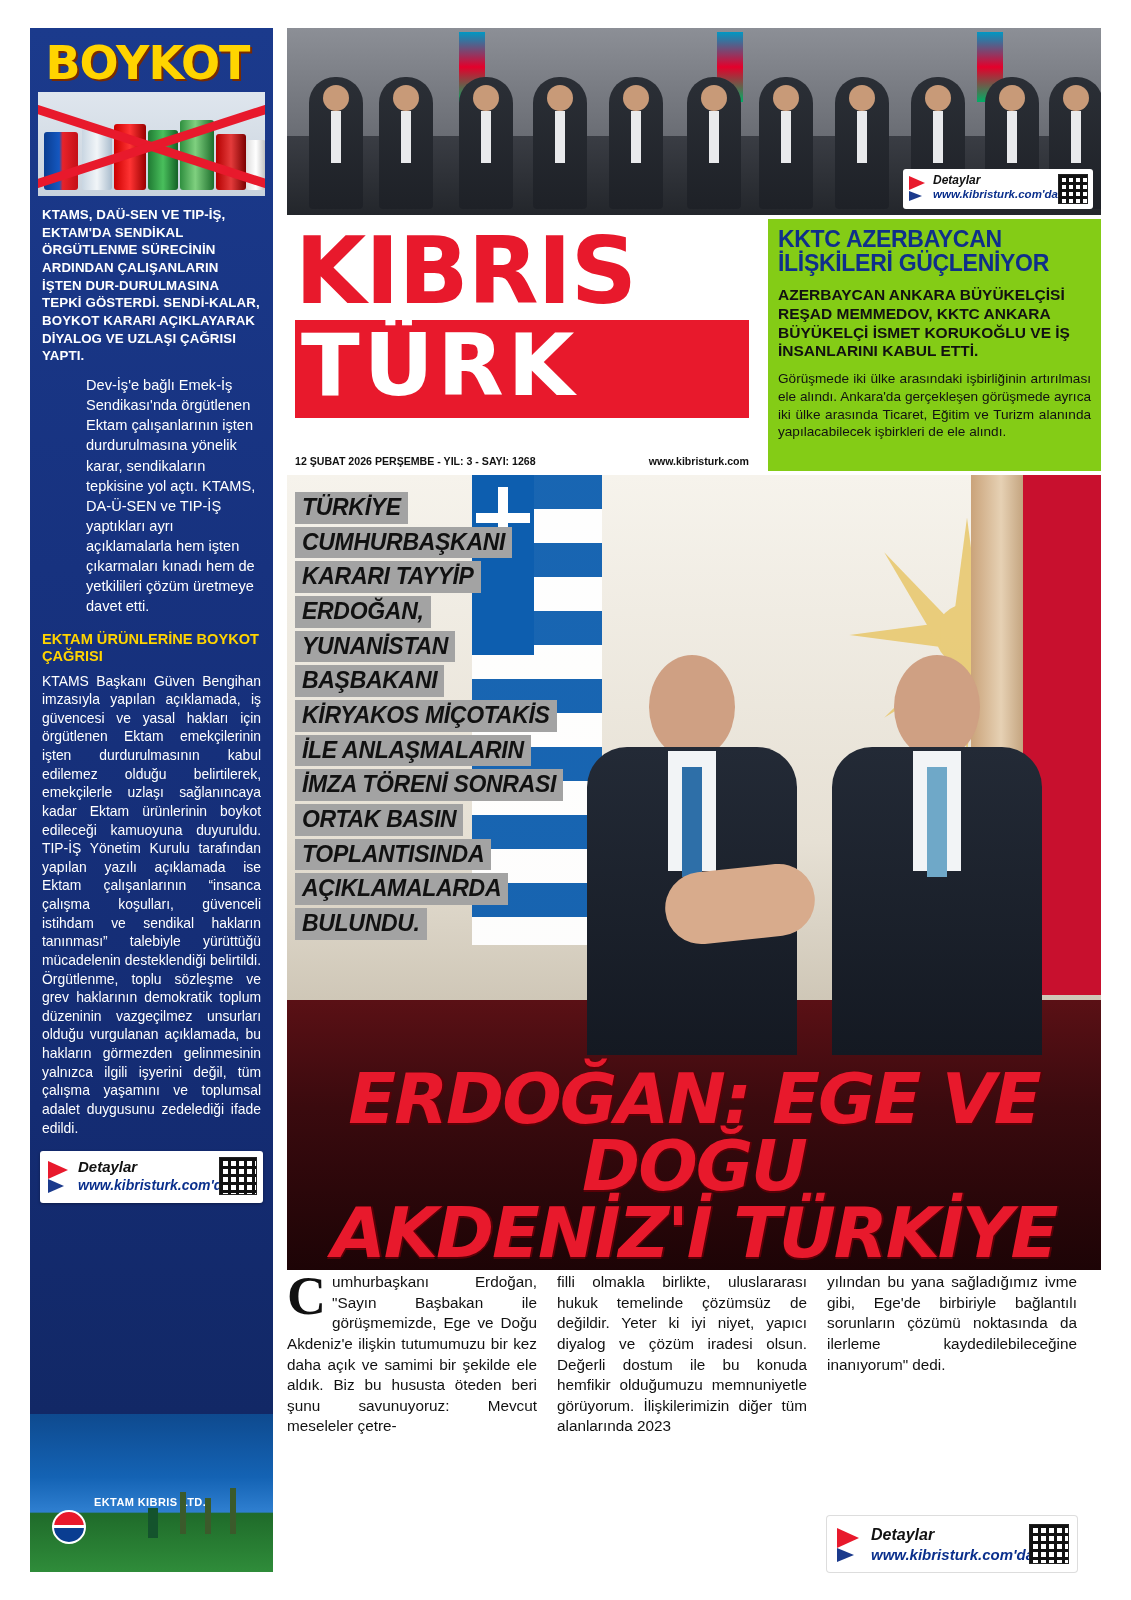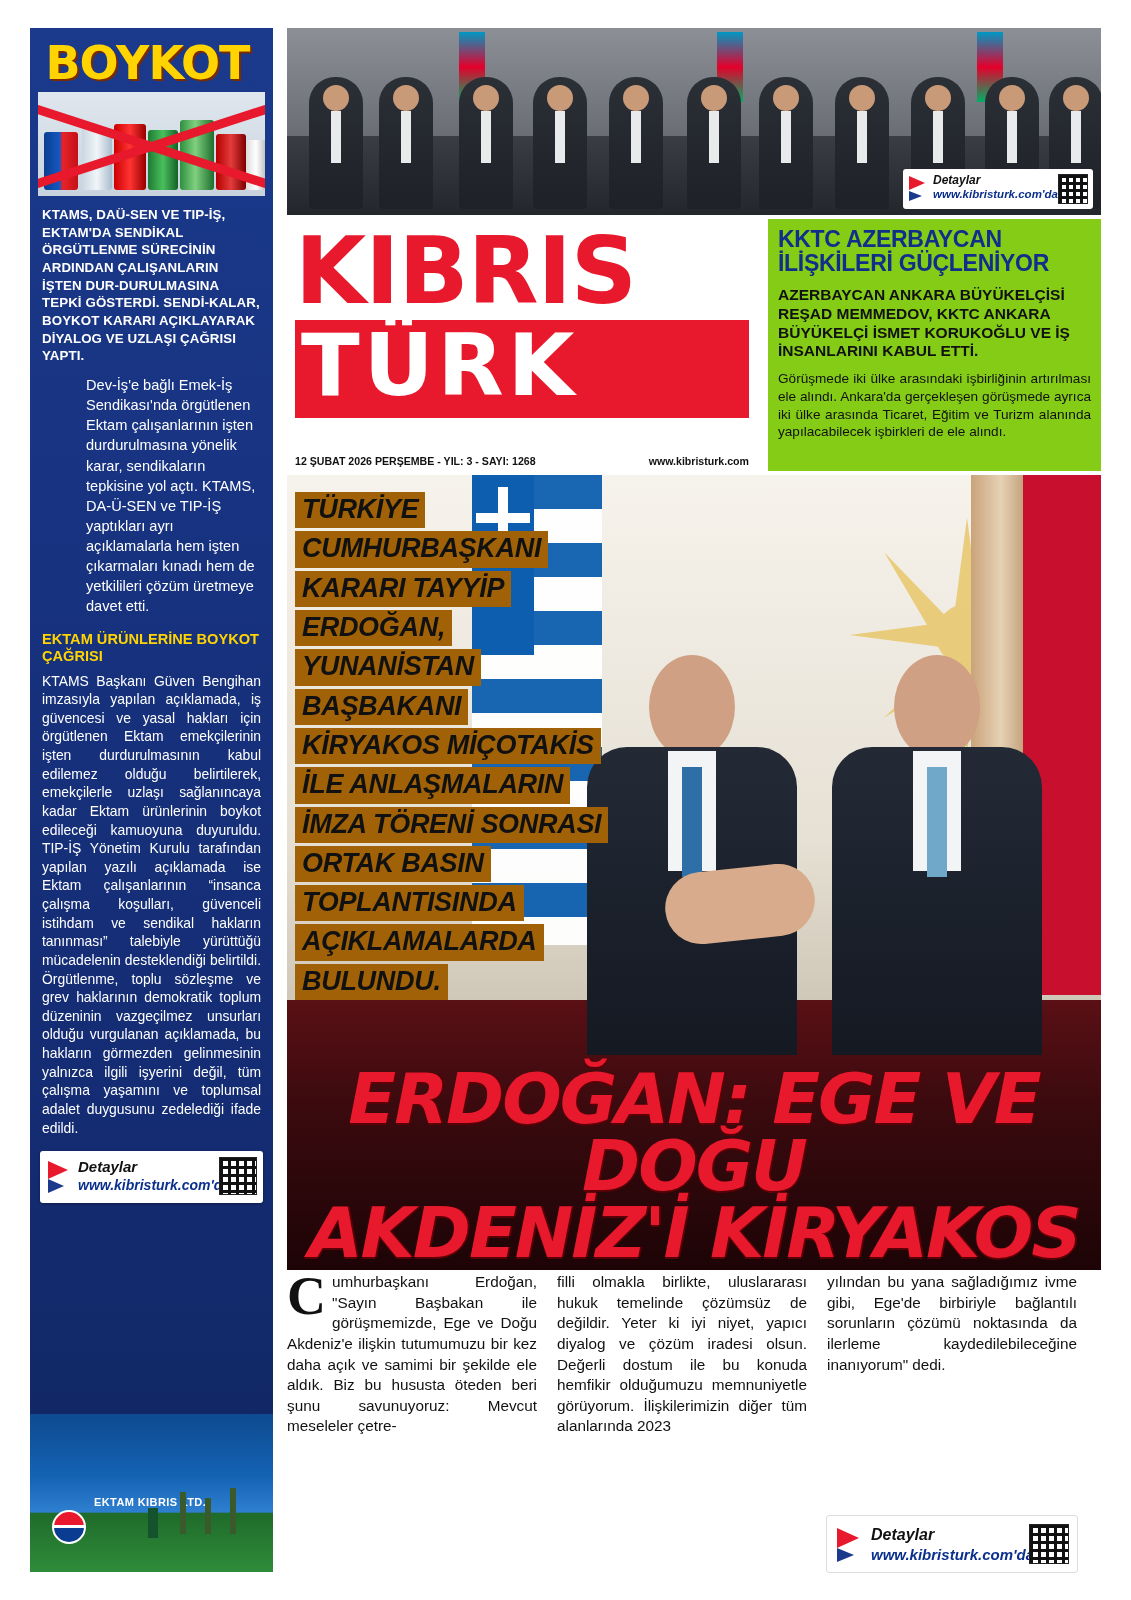--- a/index.html
+++ b/index.html
@@ -201,22 +201,22 @@
   .mp-man .shirt{ position:absolute; left:50%; transform:translateX(-50%); top:96px;
     width:48px; height:120px; background:#f2f4f6; }
   .mp-man .tie  { position:absolute; left:50%; transform:translateX(-50%); top:112px;
     width:20px; height:110px; background:#2e6fa8; }
   .mp-hands { position:absolute; left:378px; bottom:330px; width:150px; height:72px;
     background:#d8ab8c; border-radius:36px; transform:rotate(-6deg); }
 
   
   .ylines { position:absolute; left:295px; top:492px; width:340px; }
   .yline {
-    display:inline-block; background:#a16207; color:#111; font-weight:bold;
-    font-style:italic; font-size:27px; line-height:1.16; padding:2px 7px 3px 7px;
+    display:inline-block; background:#a3a3a3; color:#111; font-weight:bold;
+    font-style:italic; font-size:23px; line-height:1.16; padding:2px 7px 3px 7px;
     margin-bottom:3px; letter-spacing:-.3px;
   }
 
   
   .redhead {
     position:absolute; left:290px; top:1066px; width:808px;
     color:#e8192c; font-weight:bold; font-style:italic; font-size:70px; line-height:.96;
     letter-spacing:-2px; text-align:center;
     text-shadow:0 2px 0 #5a0007, 2px 0 0 #5a0007;
     font-family:"DejaVu Sans", sans-serif;
@@ -380,21 +380,21 @@
     <div><span class="yline">İLE ANLAŞMALARIN</span></div>
     <div><span class="yline">İMZA TÖRENİ SONRASI</span></div>
     <div><span class="yline">ORTAK BASIN</span></div>
     <div><span class="yline">TOPLANTISINDA</span></div>
     <div><span class="yline">AÇIKLAMALARDA</span></div>
     <div><span class="yline">BULUNDU.</span></div>
   </div>
 
   <div class="redhead">
     <div>ERDOĞAN: EGE VE DOĞU</div>
-    <div>AKDENİZ'İ KİRYAKOS</div>
+    <div>AKDENİZ'İ TÜRKİYE</div>
   </div>
 
   <div class="bottomtext">
     <div class="btcol">
       <span class="dropcap">C</span>
       <span>umhurbaşkanı Erdoğan, "Sayın Başbakan ile görüşmemizde, Ege ve Doğu Akdeniz'e ilişkin tutumumuzu bir kez daha açık ve samimi bir şekilde ele aldık. Biz bu hususta öteden beri şunu savunuyoruz: Mevcut meseleler çetre-</span>
     </div>
     <div class="btcol">
       <span>filli olmakla birlikte, uluslararası hukuk temelinde çözümsüz de değildir. Yeter ki iyi niyet, yapıcı diyalog ve çözüm iradesi olsun. Değerli dostum ile bu konuda hemfikir olduğumuzu memnuniyetle görüyorum. İlişkilerimizin diğer tüm alanlarında 2023</span>
     </div>

